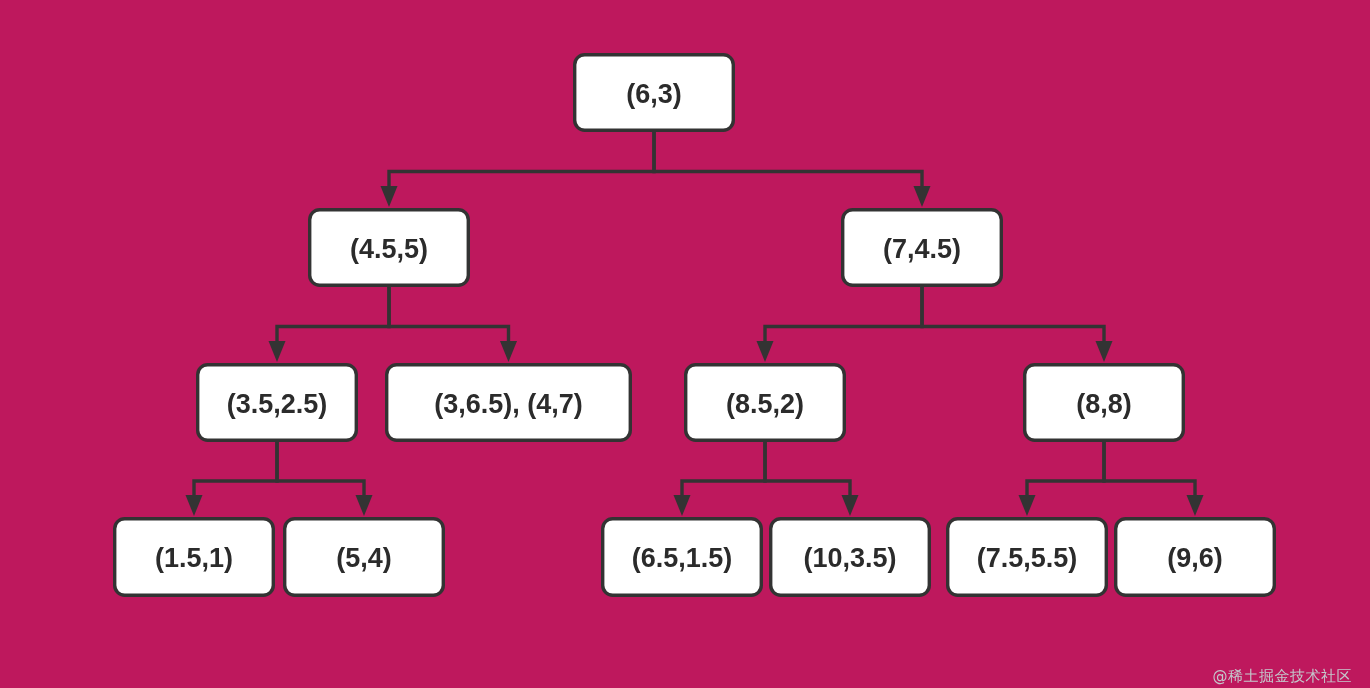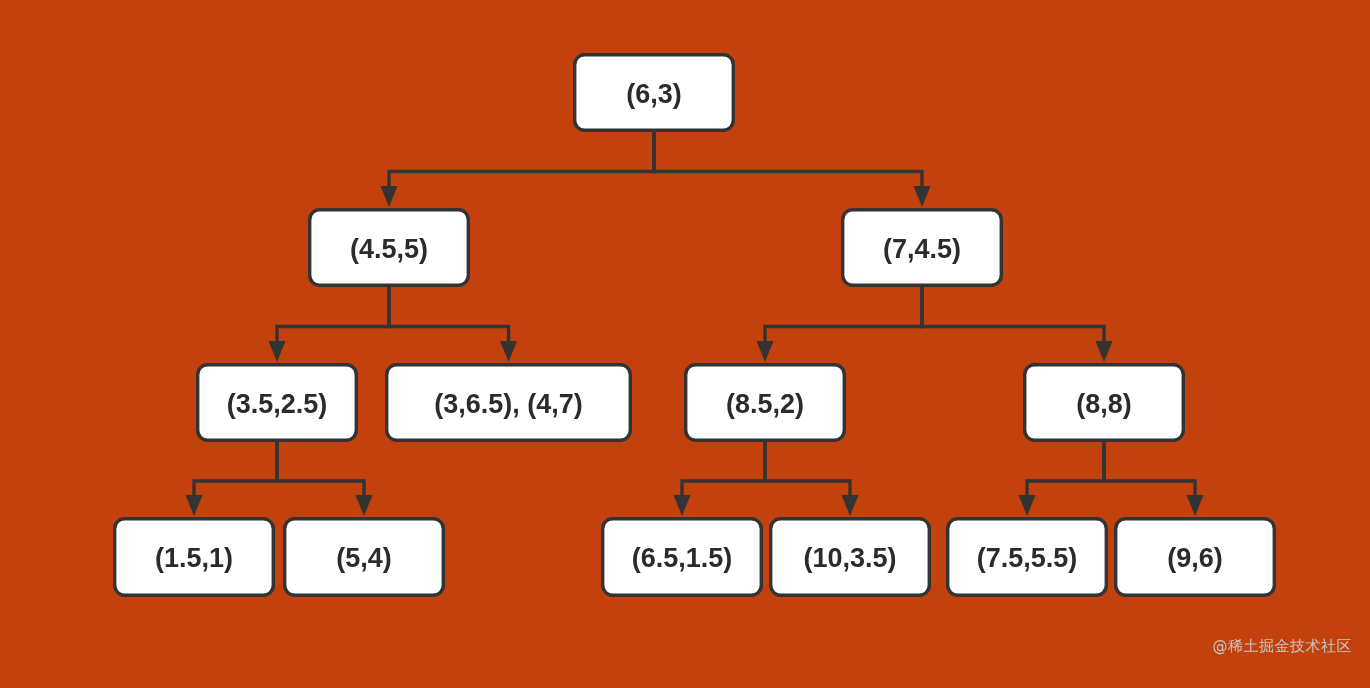--- a/index.html
+++ b/index.html
@@ -10,21 +10,21 @@
   body {
     width: 1370px;
     height: 688px;
     font-family: "Liberation Sans", sans-serif;
     overflow: hidden;
   }
   #diagram-root {
     position: relative;
     width: 1370px;
     height: 688px;
-    background: #c2410c;
+    background: #be185d;
   }
   svg#tree-svg {
     position: absolute;
     top: 0;
     left: 0;
     width: 1370px;
     height: 688px;
     display: block;
   }
   .node-box {
@@ -32,21 +32,21 @@
   }
   .node-label {
     font-family: "Liberation Sans", sans-serif;
     font-weight: bold;
     text-anchor: middle;
     dominant-baseline: central;
   }
   .watermark {
     position: absolute;
     right: 18px;
-    bottom: 32px;
+    bottom: 2px;
     font-family: "DejaVu Sans", sans-serif;
     font-size: 15px;
     color: #c4c8cc;
     letter-spacing: 0.5px;
     white-space: nowrap;
     user-select: none;
   }
 </style>
 </head>
 <body>

